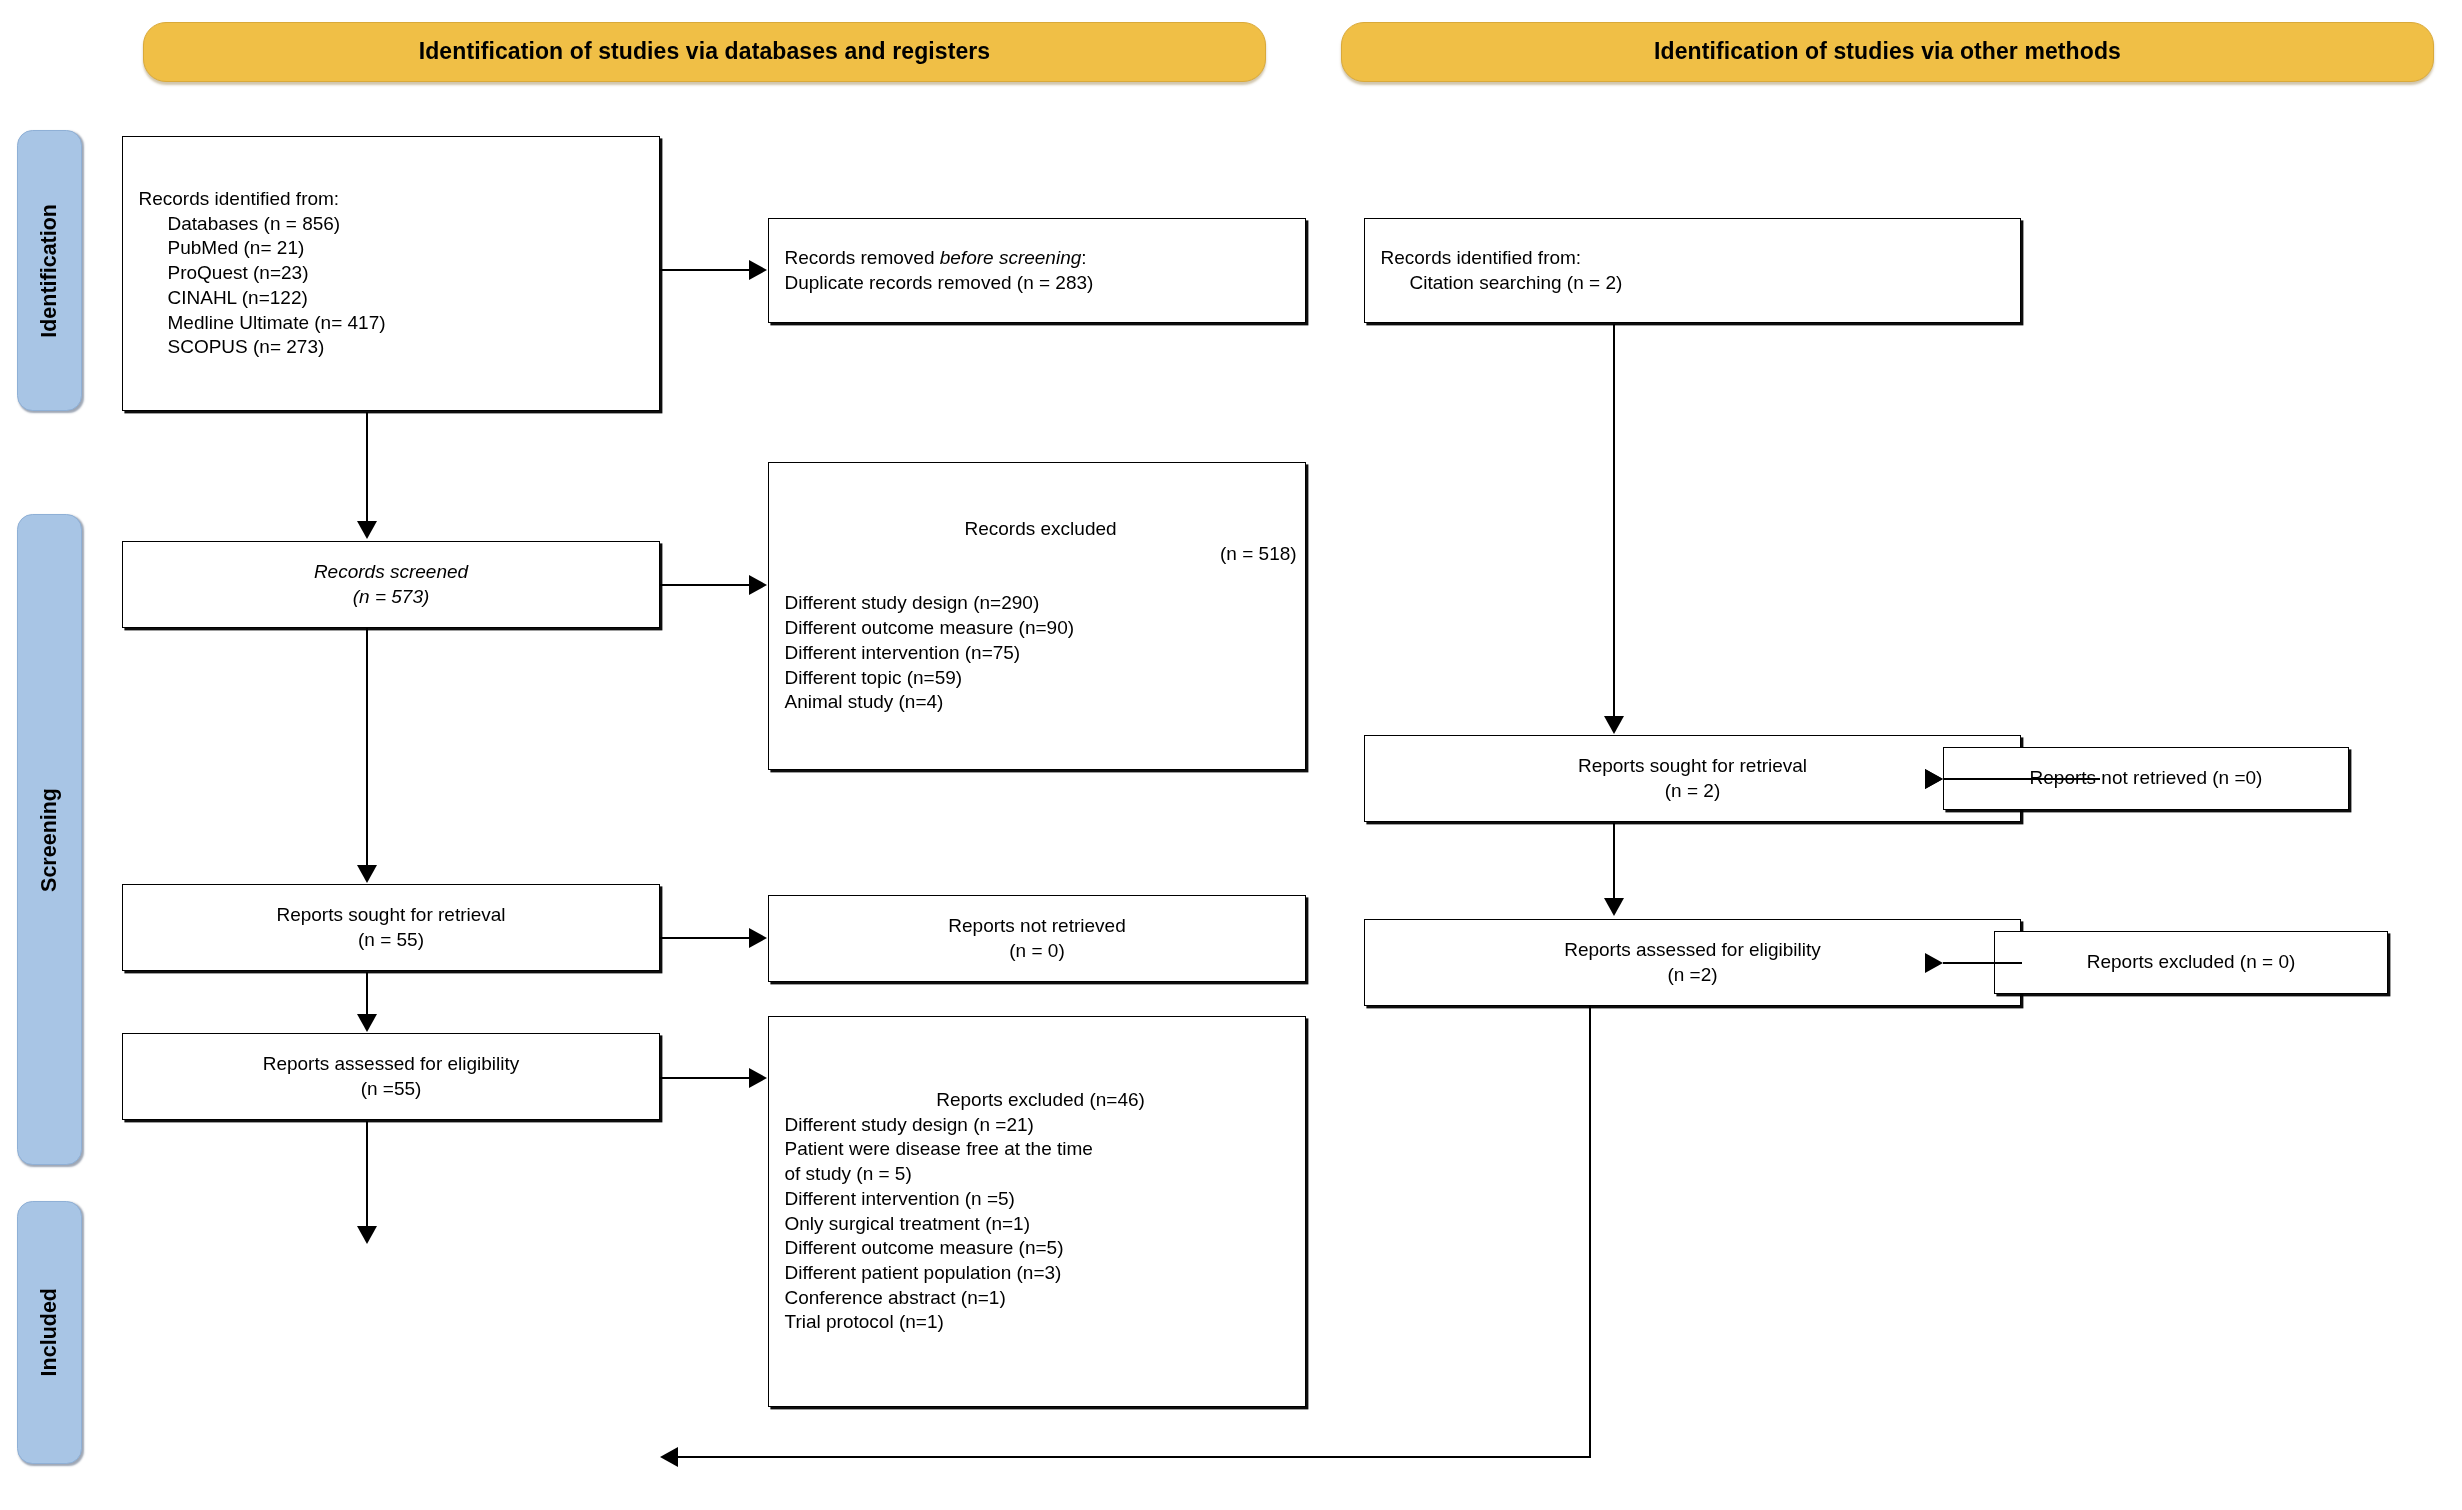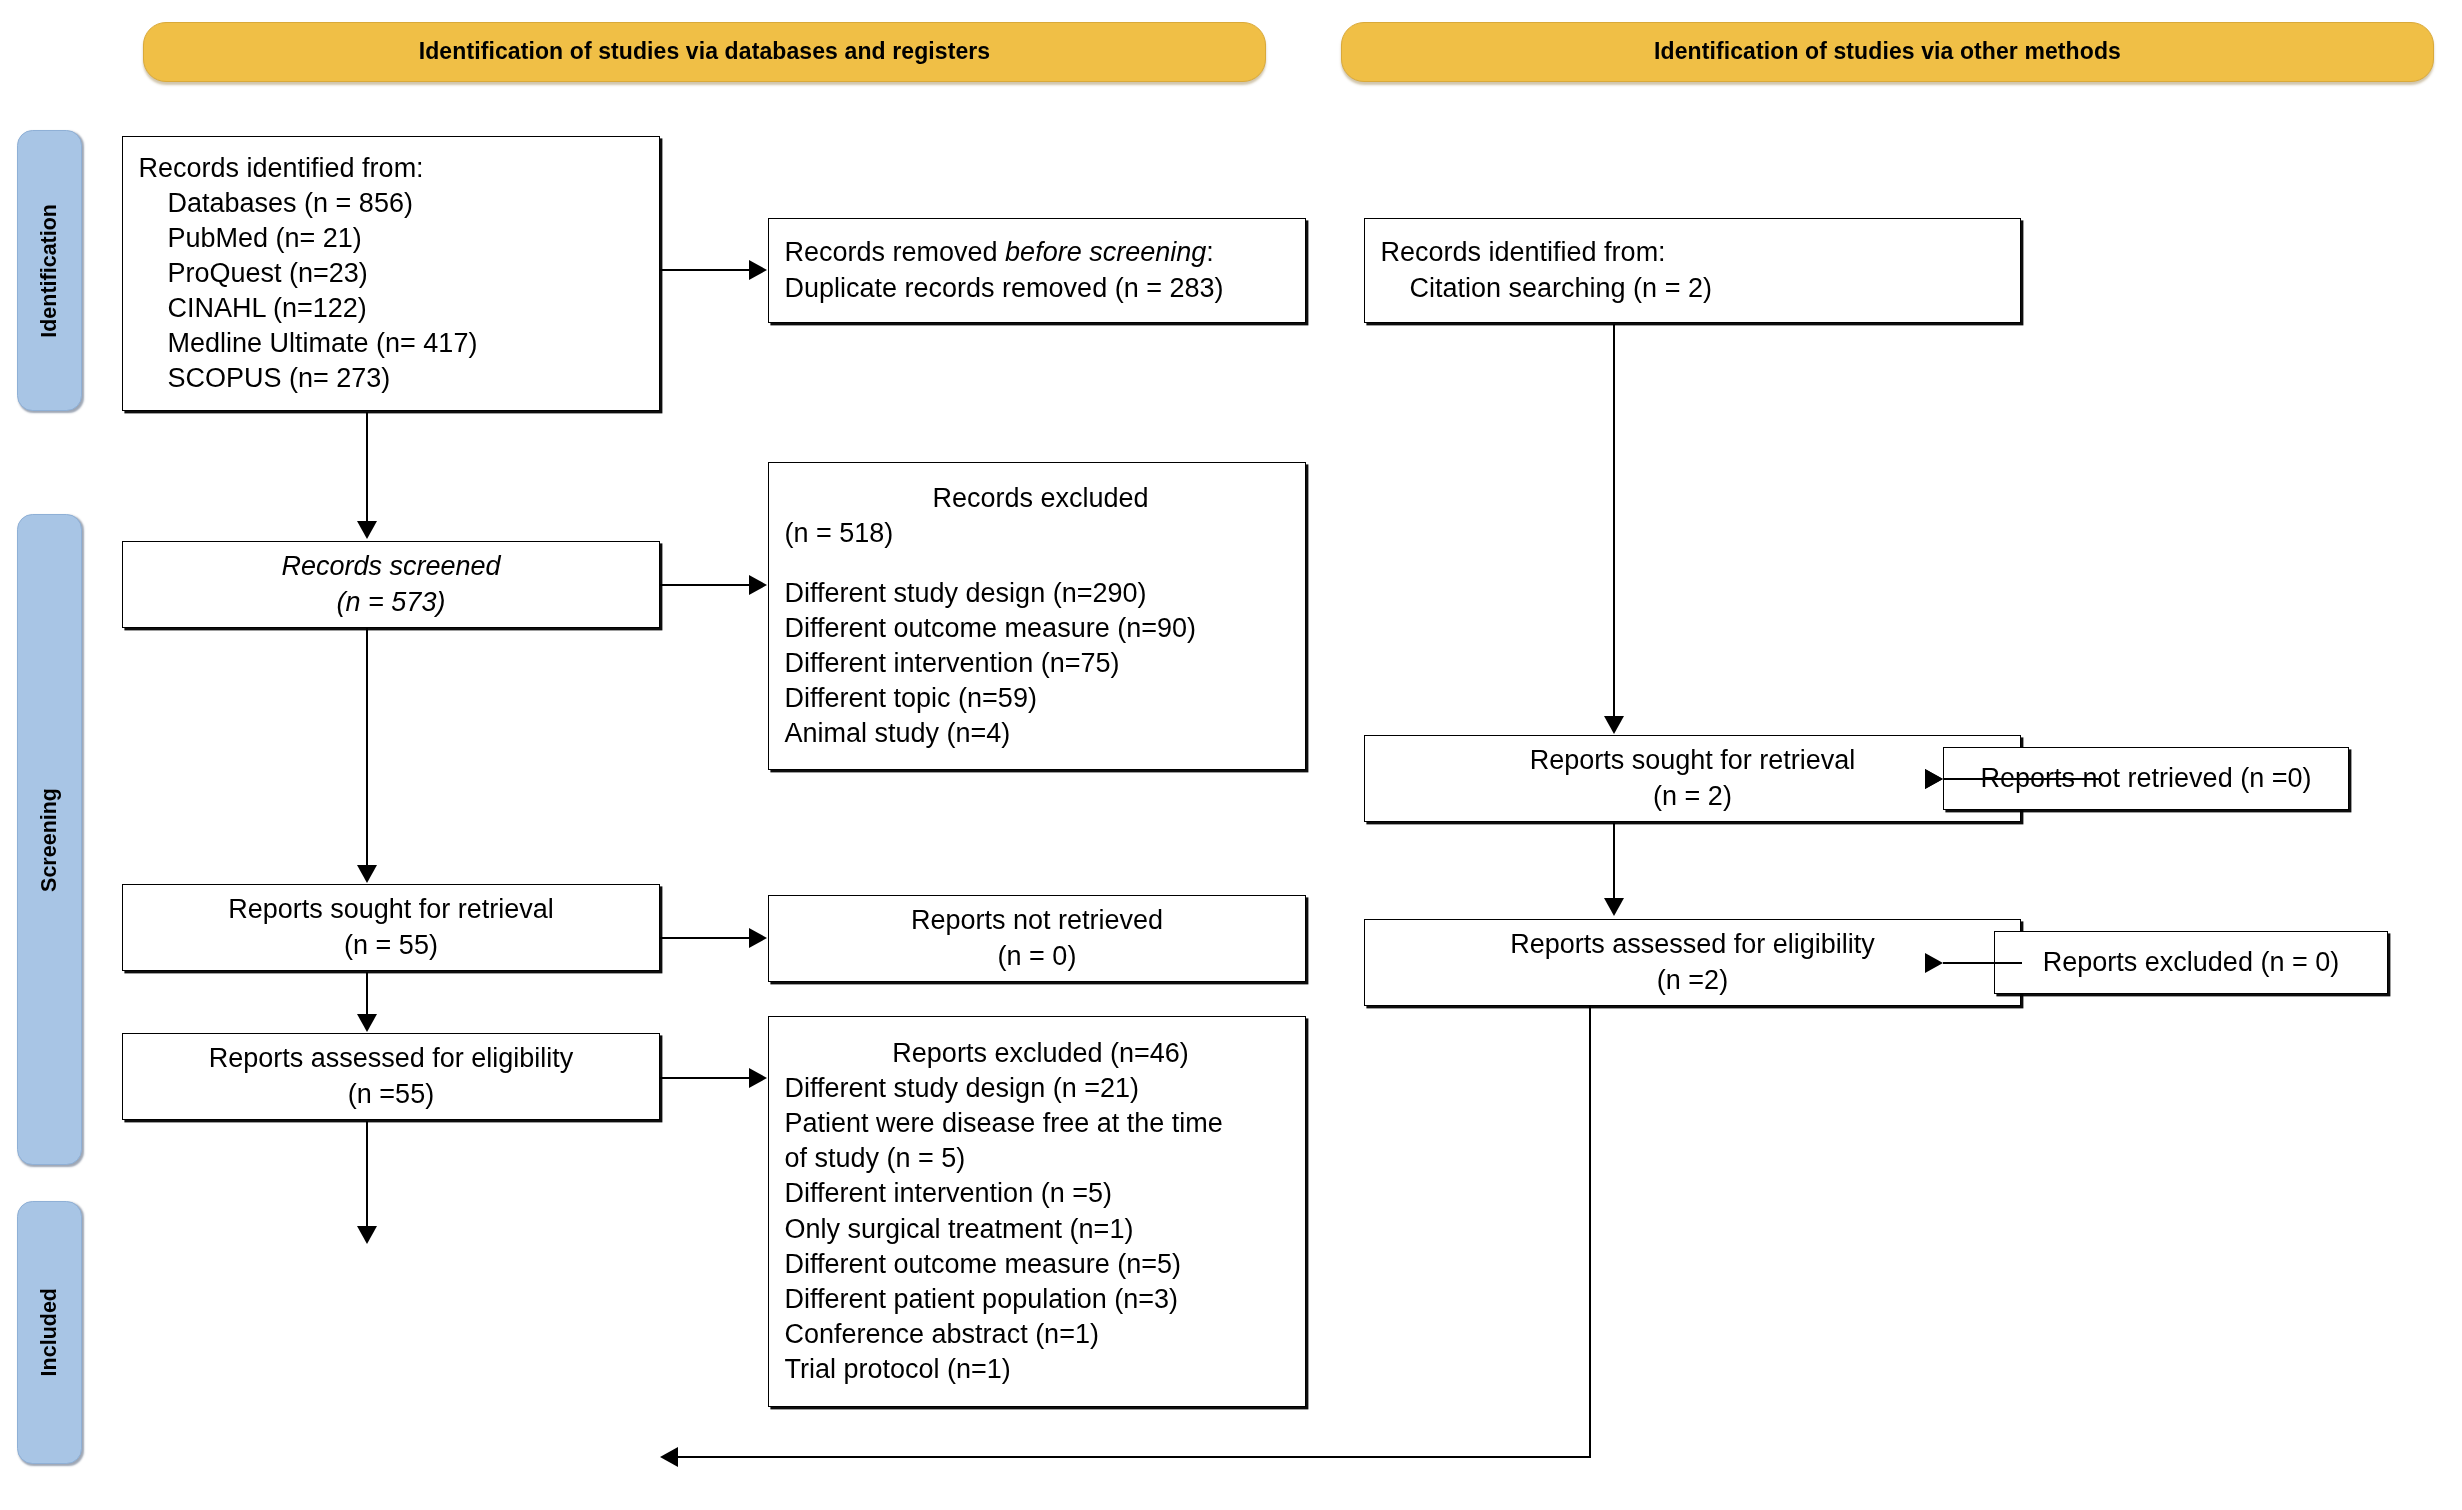--- a/index.html
+++ b/index.html
@@ -57,21 +57,21 @@
 
   
   .box {
     position: absolute;
     background: #ffffff;
     border: 1.8px solid #000000;
     box-shadow: 2.4px 2.4px 0 rgba(0,0,0,0.95);
     display: flex;
     flex-direction: column;
     justify-content: center;
-    font-size: 27px;
+    font-size: 19px;
     line-height: 1.30;
     color: #000000;
   }
   .box .ln { display: block; white-space: pre; }
   .box.ctr { align-items: center; text-align: center; }
   .box.lft { align-items: flex-start; text-align: left; padding-left: 15.5px; }
   .box.pad { padding-left: 15.5px; padding-right: 8.4px; }
   .indent { padding-left: 29px; }
   .italic { font-style: italic; }
 
@@ -143,21 +143,21 @@
     <span class="ln">Duplicate records removed (n = 283)</span>
   </div>
 
   <div class="box ctr" style="left:122px; top:541px; width:538px; height:87px;font-style:italic;">
     <span class="ln">Records screened</span>
     <span class="ln">(n = 573)</span>
   </div>
 
   <div class="box pad" style="left:768px; top:462px; width:538px; height:308px;">
     <span class="ln" style="text-align:center;width:100%;">Records excluded</span>
-    <span class="ln" style="text-align:left;width:100%;">(n = 518)</span>
+    <span class="ln" style="text-align:right;width:100%;">(n = 518)</span>
     <span class="ln" style="height:25px;"> </span>
     <span class="ln">Different study design (n=290)</span>
     <span class="ln">Different outcome measure (n=90)</span>
     <span class="ln">Different intervention (n=75)</span>
     <span class="ln">Different topic (n=59)</span>
     <span class="ln">Animal study (n=4)</span>
   </div>
 
   <div class="box ctr" style="left:122px; top:884px; width:538px; height:87px;">
     <span class="ln">Reports sought for retrieval</span>

